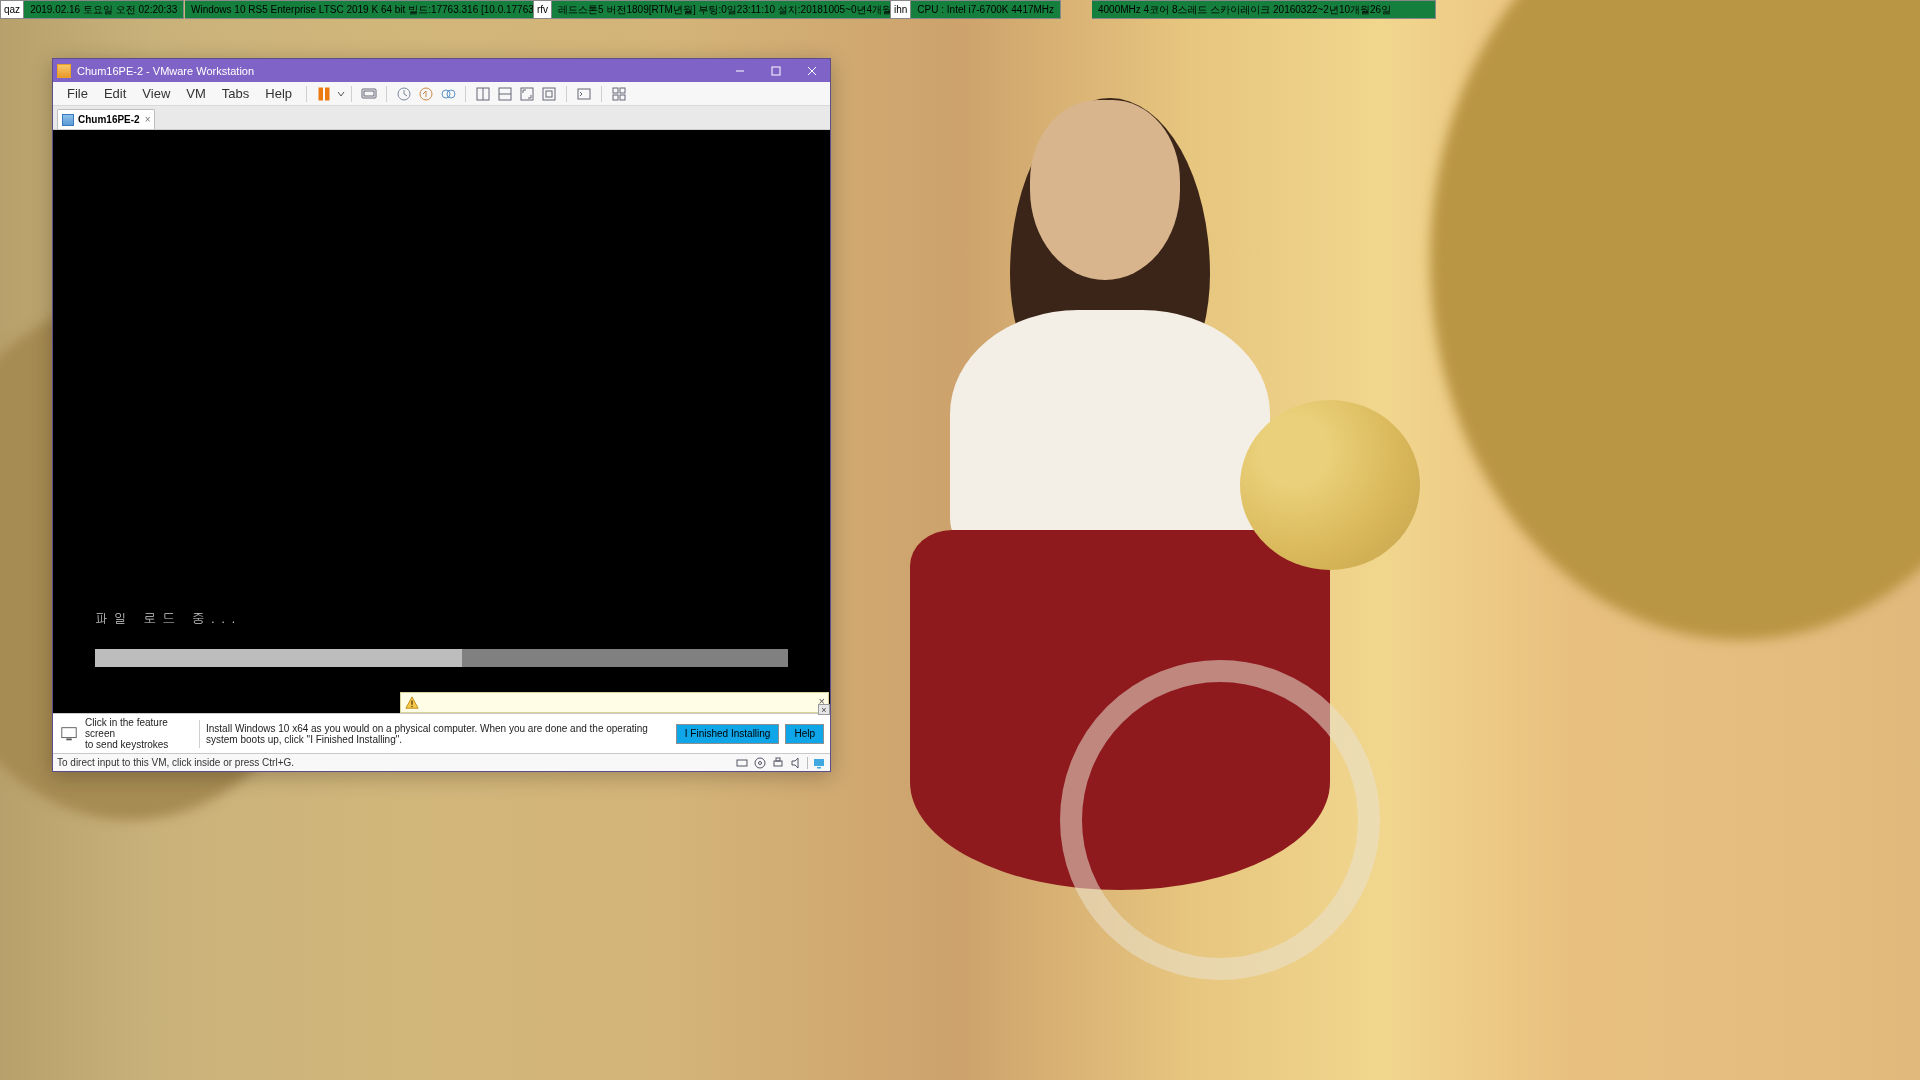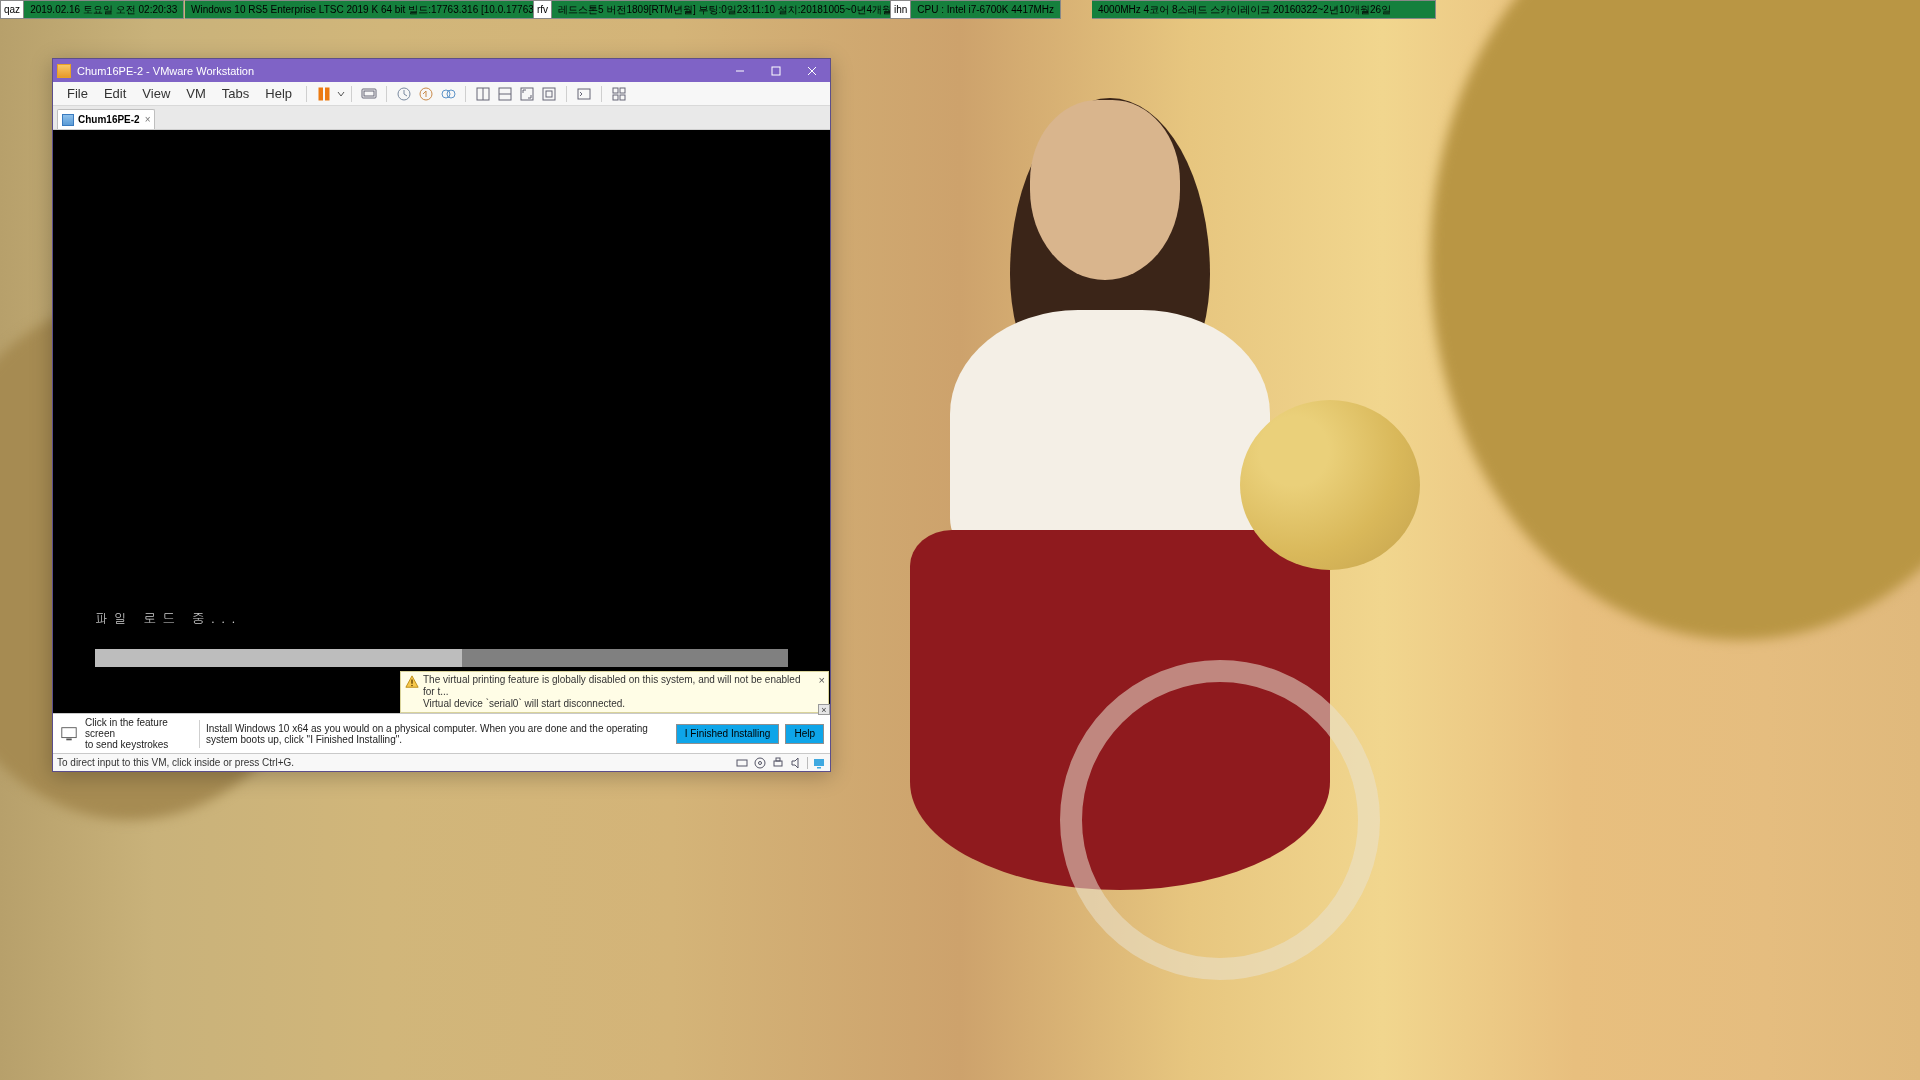--- a/index.html
+++ b/index.html
@@ -323,24 +323,20 @@
     </div>
 
     <div class="notif">
       <span class="warn">
         <svg viewBox="0 0 16 16">
             <polygon points="8,1 15,14 1,14" fill="#f6c84c" stroke="#b8860b"></polygon>
             <line x1="8" y1="5" x2="8" y2="10" stroke="#5a3a00" stroke-width="1.5"></line>
             <circle cx="8" cy="12" r="0.9" fill="#5a3a00"></circle>
           </svg>
       </span>
-      <div class="lines">
-        <div>The virtual printing feature is globally disabled on this system, and will not be enabled for t...</div>
-        <div>Virtual device `serial0` will start disconnected.</div>
-      </div>
       <span class="close">×</span>
     </div>
   </div>
 
   <div class="installbar">
     <span class="close-x">×</span>
     <span class="tip-icon">
       <svg viewBox="0 0 20 20" width="18" height="18">
           <rect x="2" y="3" width="16" height="11" fill="none" stroke="#555"></rect>
           <rect x="7" y="15" width="6" height="2" fill="#555"></rect>

